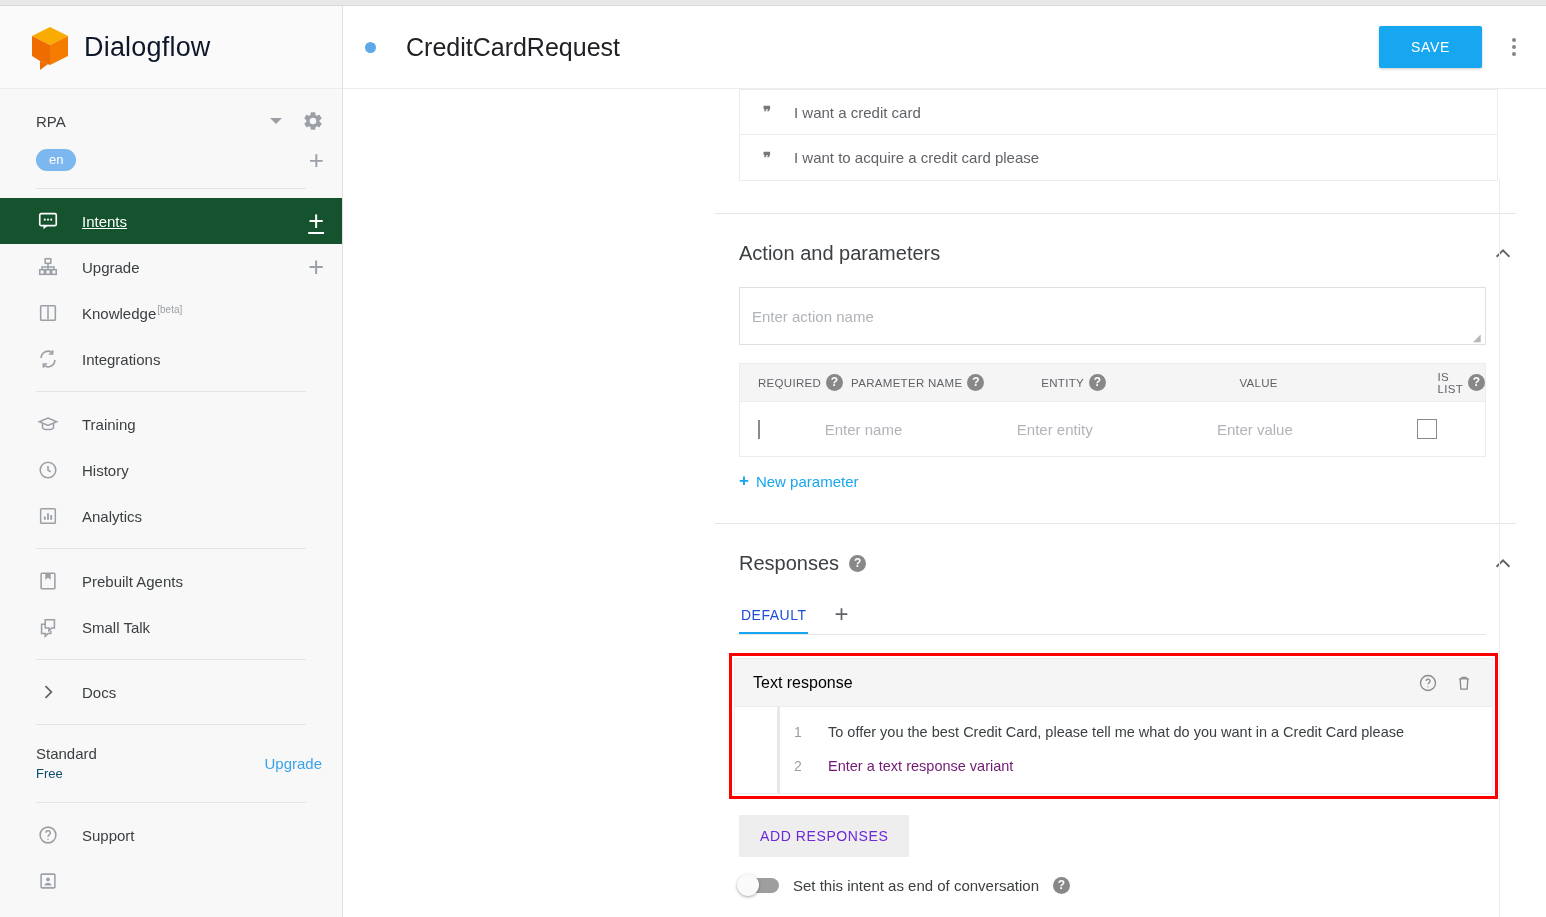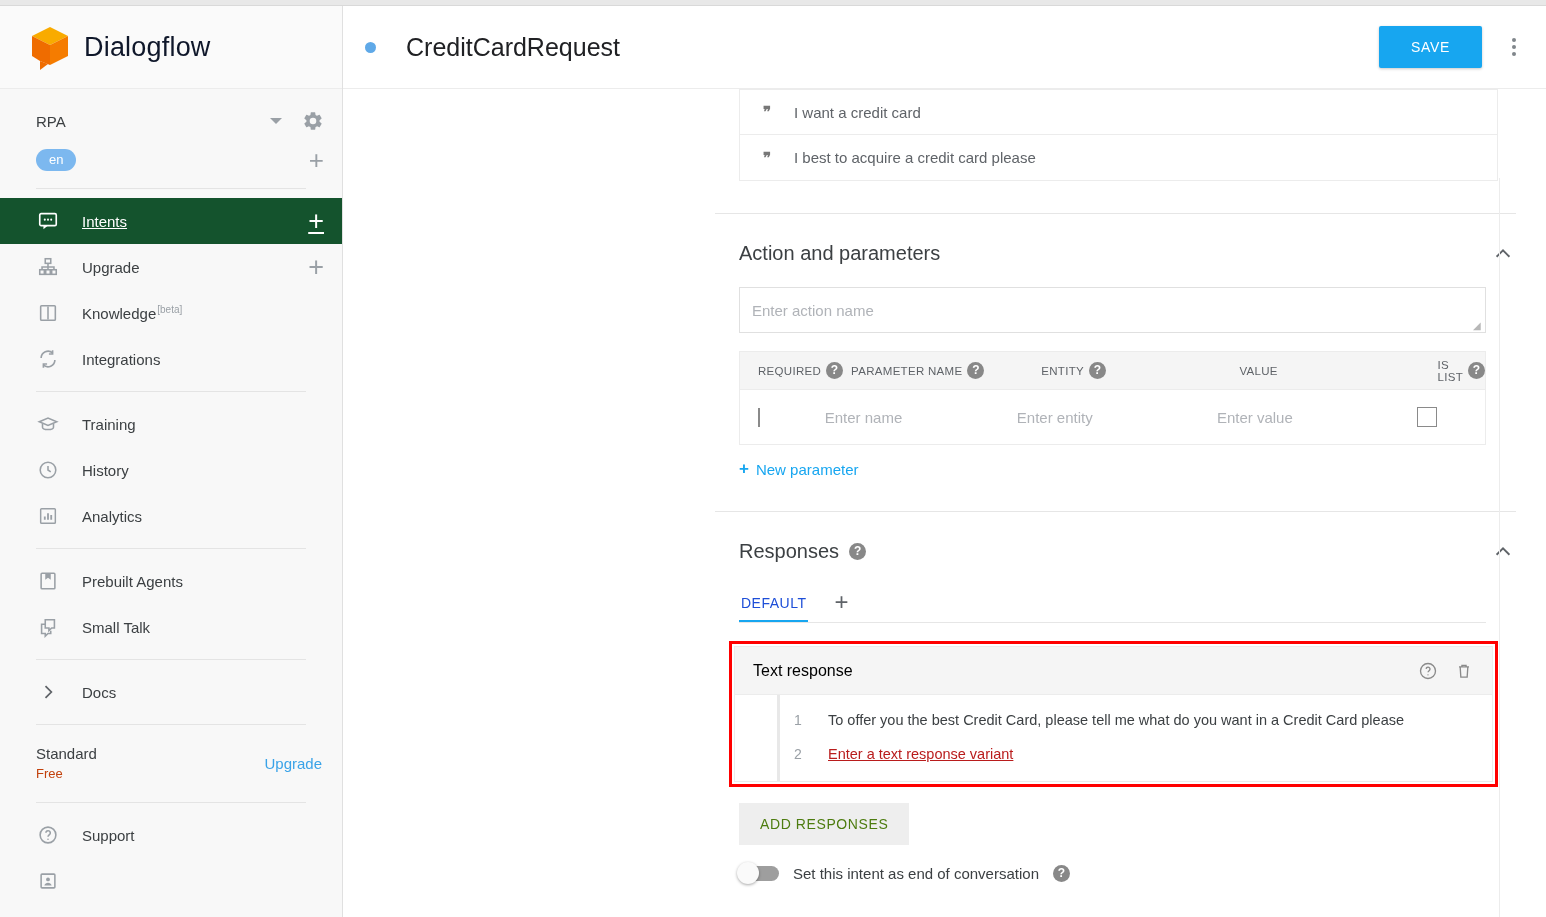--- a/index.html
+++ b/index.html
@@ -71,21 +71,21 @@
   .nav-label { flex: 1; white-space: nowrap; }
   .beta-sup { font-size: 10px; color: #9aa0a6; vertical-align: super; margin-left: 1px; }
   .nav-plus { font-size: 27px; font-weight: 300; line-height: 22px; color: #9aa0a6; }
   .nav-item.active .nav-plus { color: #ffffff; }
 
   .plan-row {
     padding: 9px 20px 12px 36px; display: flex; align-items: flex-start;
   }
   .plan-texts { flex: 1; }
   .plan-name { font-size: 15px; color: #3c4043; line-height: 21px; }
-  .plan-sub { font-size: 13px; color: #c2410c; margin-top: 2px; }
+  .plan-sub { font-size: 13px; color: #0c4a6e; margin-top: 2px; }
   .upgrade-link { font-size: 15px; color: #3aa3e8; cursor: pointer; padding-top: 12px; }
 
   
   .main {
     flex: 1; height: 917px; margin-top: 6px; position: relative;
     background: #ffffff; overflow: hidden;
   }
   .main-header {
     height: 83px; display: flex; align-items: center;
     padding: 0 18px 0 22px; border-bottom: 1px solid #ececec; background:#fff;
@@ -124,21 +124,21 @@
   .section-title { font-size: 20px; color: #3c4043; flex: 1; display:flex; align-items:center; gap:10px;}
   .help-badge {
     width: 17px; height: 17px; border-radius: 50%; background: #888;
     color: #fff; font-size: 12px; line-height: 17px; text-align: center;
     font-weight: 700; display: inline-block; flex: 0 0 17px;
   }
   .chev-up { width: 22px; height: 22px; color: #5f6368; cursor:pointer; }
 
   .action-input {
     margin: 22px 60px 0 396px;
-    border: 1px solid #e0e0e0; height: 46px; position: relative;
+    border: 1px solid #e0e0e0; height: 58px; position: relative;
     display: flex; align-items: center; padding-left: 12px;
     font-size: 15px; color: #b0b3b8; background: #fff;
   }
   .resize-grip {
     position: absolute; right: 2px; bottom: 2px; width: 10px; height: 10px;
     color: #b7b7b7; font-size: 10px;
   }
 
   
   .ptable { margin: 18px 60px 0 396px; border: 1px solid #ececec; }
@@ -184,26 +184,26 @@
     padding: 0 18px 0 18px; border-bottom: 1px solid #ececec;
   }
   .resp-head-title { flex: 1; font-size: 16px; color: #000000; }
   .resp-icon { width: 20px; height: 20px; color: #8a8a8a; margin-left: 16px; cursor: pointer; }
   .resp-line {
     display: flex; align-items: center; height: 34px; padding-left: 14px;
     font-size: 14.5px;
   }
   .resp-num { width: 34px; color: #9aa0a6; font-size: 14px; }
   .resp-txt { color: #3c4043; }
-  .resp-txt.ph { color: #b91c1c; text-decoration: underline; }
+  .resp-txt.ph { color: #701a75; }
   .resp-body { padding: 8px 0 10px 0; border-left: 3px solid #e8e8e8; margin-left: 42px; }
 
   .addresp {
     margin: 16px 0 0 396px; display: inline-block;
-    background: #eeeeee; color: #4d7c0f; font-size: 14px; letter-spacing: .6px;
+    background: #eeeeee; color: #6d28d9; font-size: 14px; letter-spacing: .6px;
     border: none; padding: 13px 21px; cursor: pointer;
   }
   .toggle-row { display: flex; align-items: center; margin: 20px 0 0 396px; gap: 14px; }
   .toggle {
     width: 40px; height: 15px; border-radius: 8px; background: #9e9e9e;
     position: relative; cursor: pointer; flex: 0 0 40px;
   }
   .toggle .knob {
     position: absolute; left: -2px; top: -4px; width: 22px; height: 22px;
     border-radius: 50%; background: #fafafa; box-shadow: 0 1px 3px rgba(0,0,0,.35);
@@ -421,21 +421,21 @@
       <div class="right-rule"></div>
 
       
       <div class="phrases">
         <div class="phrase-row">
           <span class="quote-icon">❞</span>
           <span>I want a credit card</span>
         </div>
         <div class="phrase-row">
           <span class="quote-icon">❞</span>
-          <span>I best to acquire a credit card please</span>
+          <span>I want to acquire a credit card please</span>
         </div>
       </div>
 
       <div class="section-rule"></div>
 
       
       <div class="section-head">
         <span class="section-title">Action and parameters</span>
         <span class="chev-up">
           <svg viewBox="0 0 24 24" width="22" height="22" fill="none" stroke="#5f6368" stroke-width="2">

